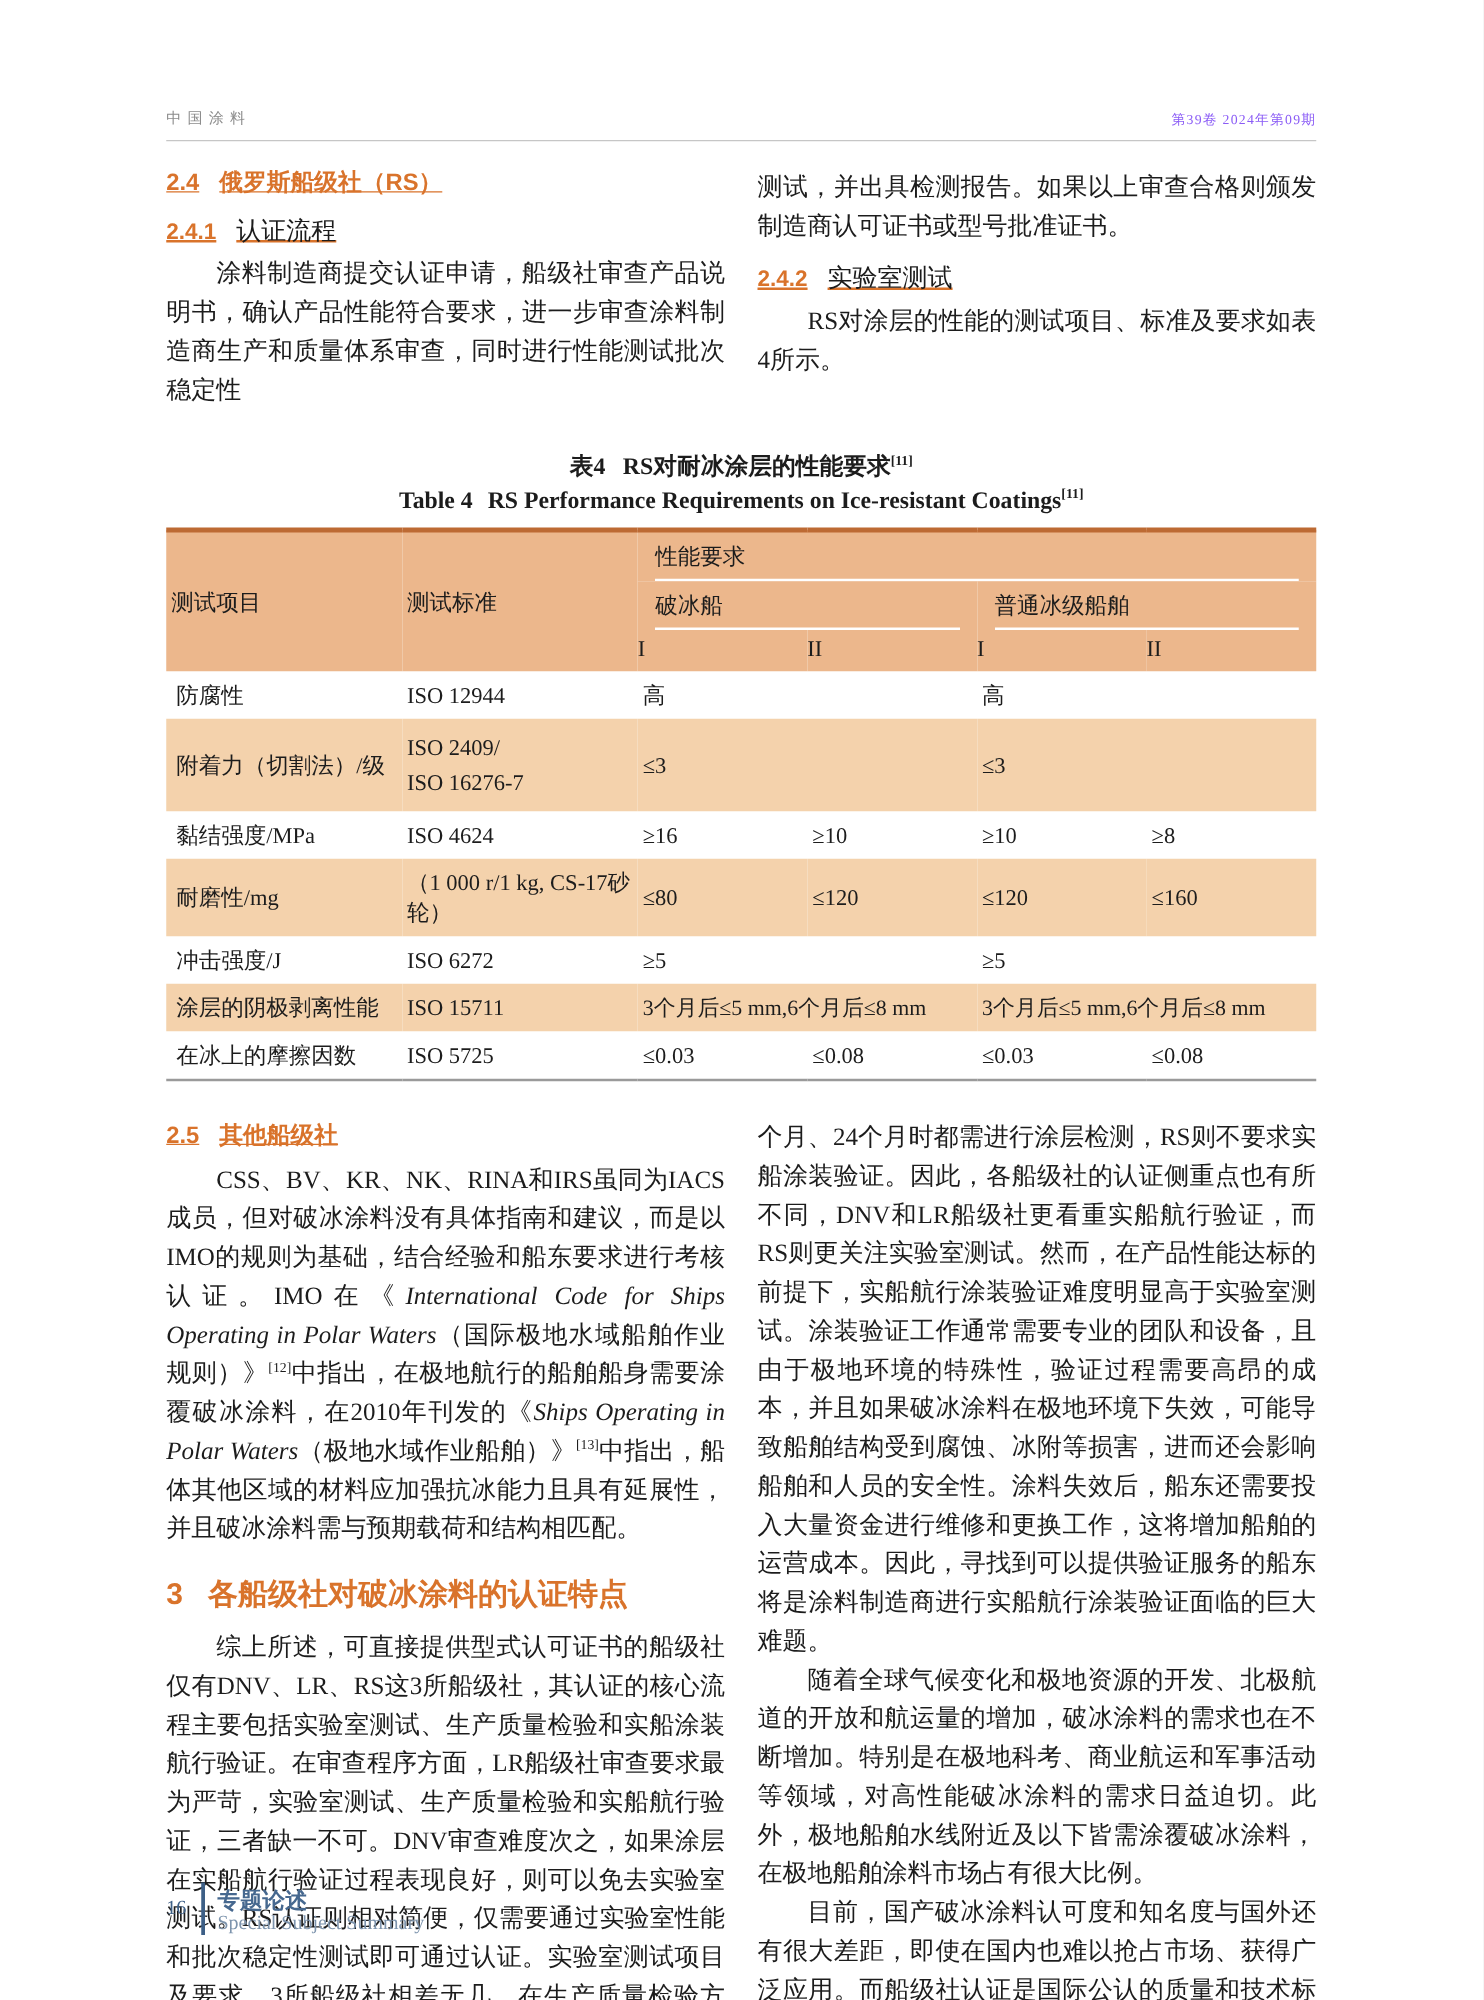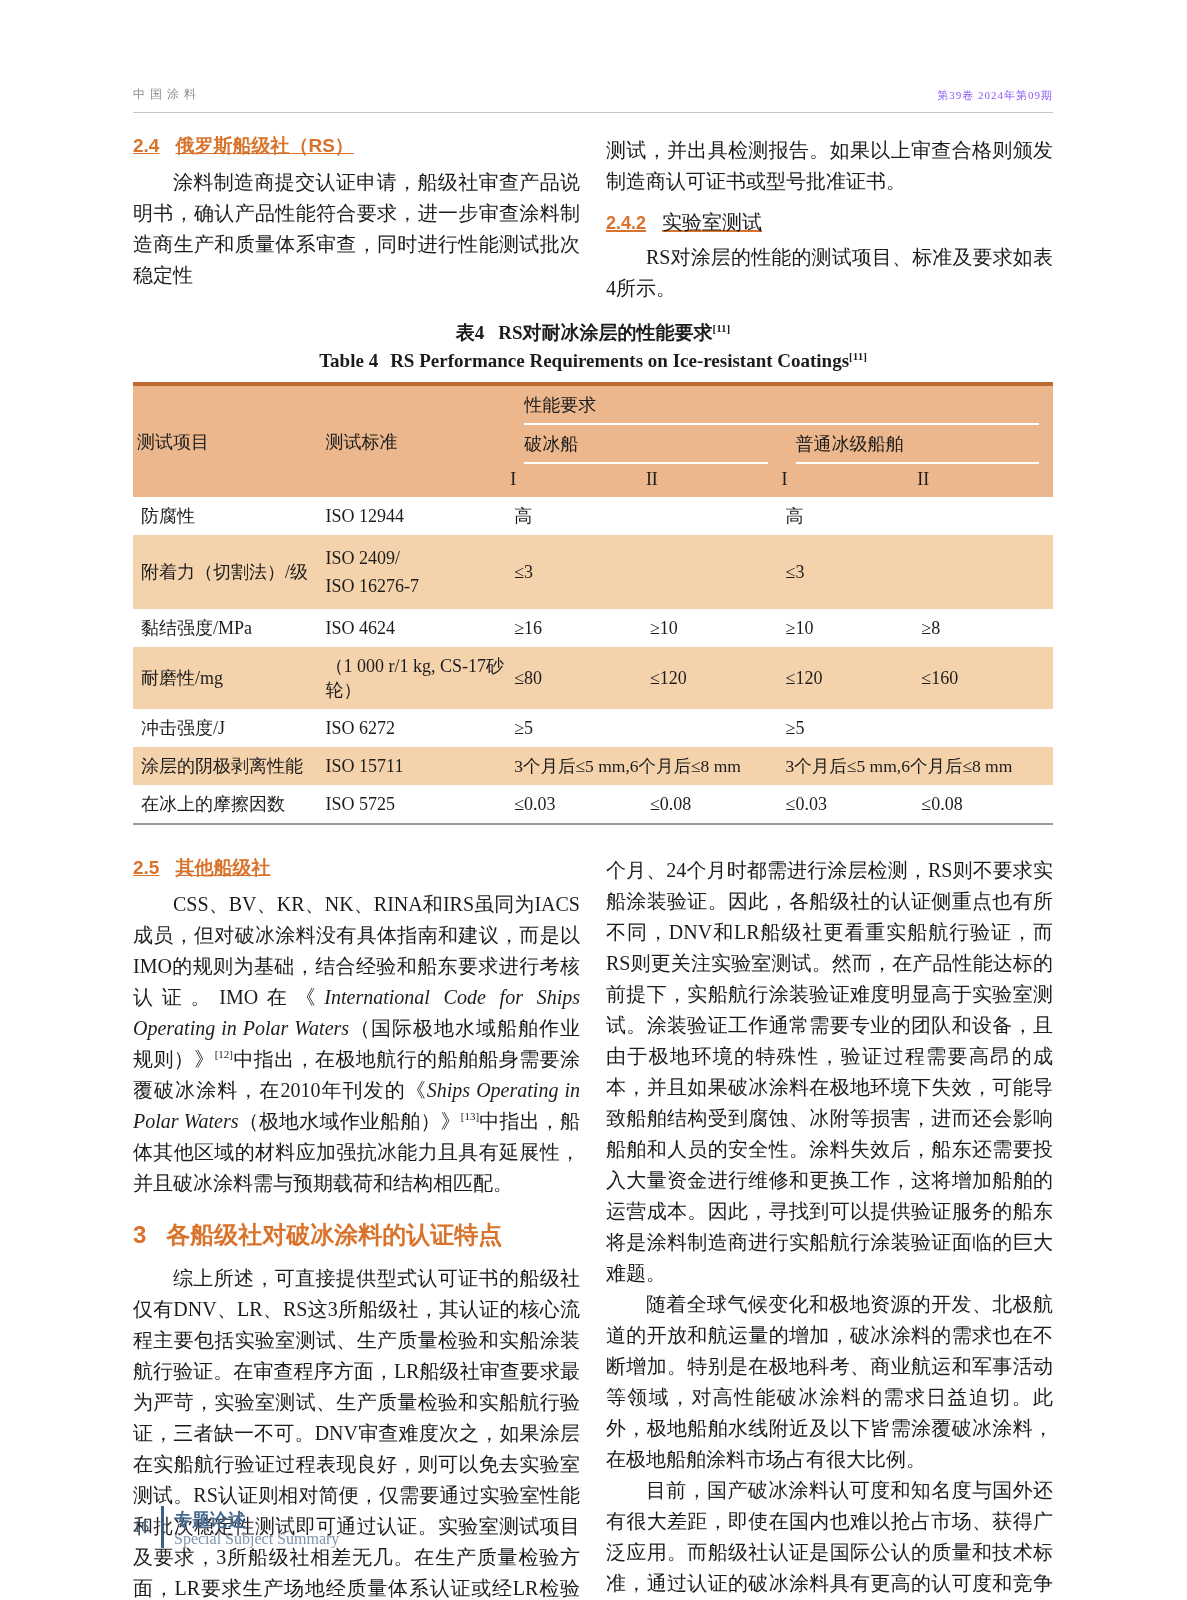--- a/index.html
+++ b/index.html
@@ -61,21 +61,21 @@
   }
   .h-sub3 .ttl { color: #1c1c1c; }
   .h-main {
     font-family: "Liberation Sans", "DejaVu Sans", sans-serif;
     font-size: 24px; font-weight: bold; color: #d9732b;
     margin: 20px 0 12px 0;
   }
   .h-main .num { margin-right: 20px; }
 
   
-  .tbl-captions { text-align: center; margin-top: 16px; }
+  .tbl-captions { text-align: center; margin-top: 32px; }
   .cap-zh { font-size: 19px; font-weight: bold; }
   .cap-zh .cap-label { margin-right: 14px; }
   .cap-en { font-size: 19px; font-weight: bold; margin-top: 4px; }
   .cap-en .cap-label { margin-right: 12px; }
 
   table.perf {
     width: 100%; border-collapse: collapse; margin-top: 10px;
     font-size: 18px;
     border-top: 4px solid #bd6a33;
     border-bottom: 2px solid #9a9a9a;
@@ -125,20 +125,23 @@
 
     <div class="runhead">
       <span class="journal">中国涂料</span>
       <span class="issue">第39卷   2024年第09期</span>
     </div>
 
     <div class="cols" style="margin-top:16px">
       <div class="col">
         <div class="h-sub" style="margin-top:4px">
           <span class="num">2.4</span><span>俄罗斯船级社（RS）</span>
+        </div>
+        <div class="h-sub h-sub3">
+          <span class="num">2.4.1</span><span class="ttl">认证流程</span>
         </div>
         <p class="body indent">涂料制造商提交认证申请，船级社审查产品说明书，确认产品性能符合要求，进一步审查涂料制造商生产和质量体系审查，同时进行性能测试批次稳定性</p>
       </div>
       <div class="col">
         <p class="body" style="margin-top:6px">测试，并出具检测报告。如果以上审查合格则颁发制造商认可证书或型号批准证书。</p>
         <div class="h-sub h-sub3">
           <span class="num">2.4.2</span><span class="ttl">实验室测试</span>
         </div>
         <p class="body indent">RS对涂层的性能的测试项目、标准及要求如表4所示。</p>
       </div>

